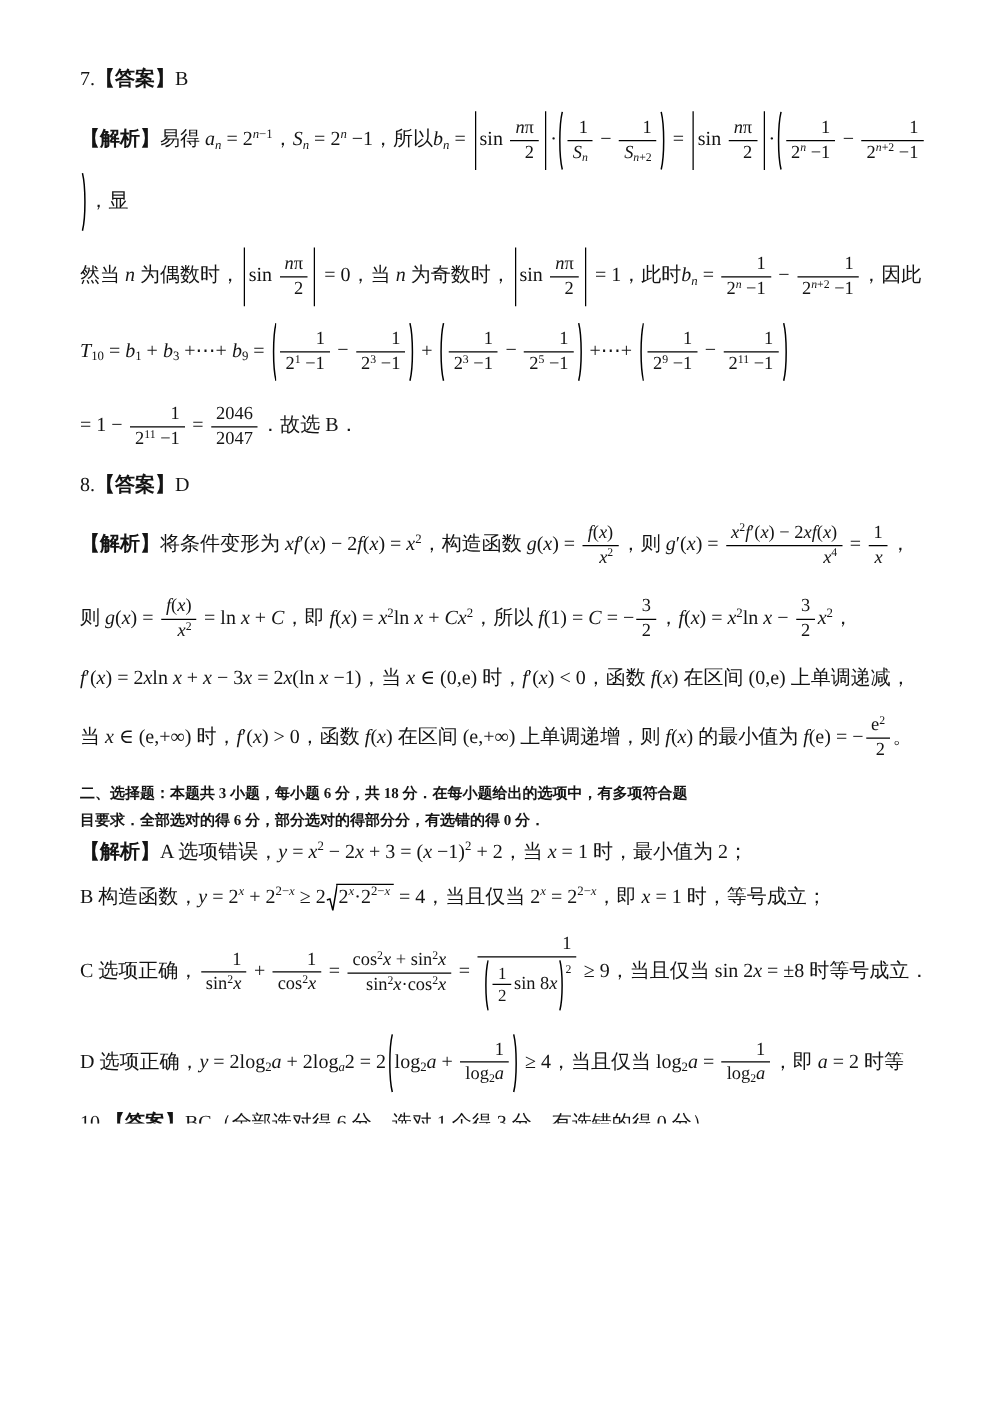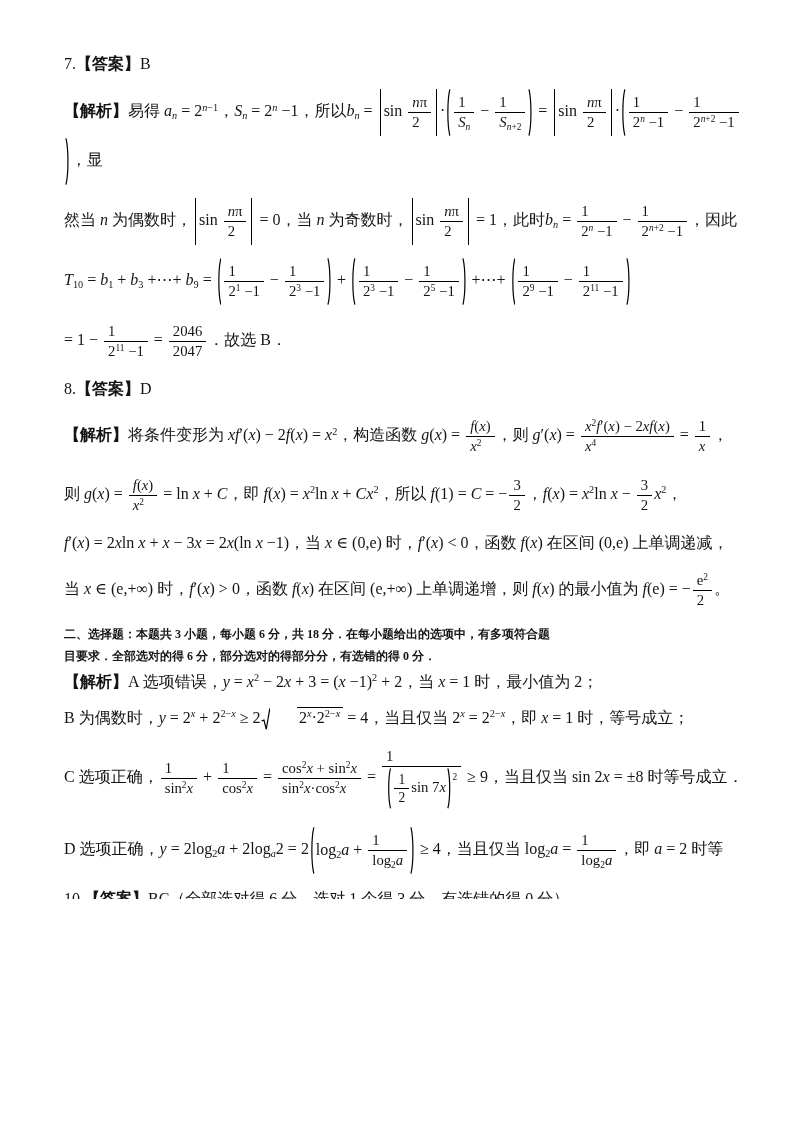--- a/index.html
+++ b/index.html
@@ -12,29 +12,29 @@
   }
   .line{margin:0 0 12px 0;}
   .line.heading{font-weight:bold;font-size:12px;margin-bottom:5px;line-height:1.45;}
   .txt{white-space:pre-wrap;}
   .bd{font-weight:bold;white-space:pre-wrap;}
   .it{font-style:italic;white-space:pre-wrap;}
   .sup,.sub,.sup-hi{font-size:0.64em;white-space:pre-wrap;}
   .sup{vertical-align:0.55em;}
   .sub{vertical-align:-0.28em;}
   .sup-hi{vertical-align:1.35em;}
-  .frac{display:inline-block;vertical-align:middle;text-align:left;margin:4px 2px;font-size:0.92em;}
+  .frac{display:inline-block;vertical-align:middle;text-align:right;margin:4px 2px;font-size:0.92em;}
   .fn,.fd{display:block;padding:0 4px;line-height:1.28;}
   .fd{border-top:1px solid #000;}
   .vbar{display:inline-block;width:1px;background:#000;vertical-align:middle;margin:0 3px;}
   .paren{display:inline-block;width:0.30em;vertical-align:middle;margin:0 1px;}
   .paren svg{display:block;width:100%;height:100%;}
   .radical{display:inline-block;width:0.58em;vertical-align:middle;margin-right:-1px;}
   .radical svg{display:block;width:100%;height:100%;}
-  .rad{border-top:1px solid #000;padding:1px 3px 0 2px;white-space:pre-wrap;margin-left:28px;}
+  .rad{border-top:1px solid #000;padding:1px 3px 0 2px;white-space:pre-wrap;}
   .pc{white-space:pre-wrap;}
 </style>
 </head>
 <body>
 
 <div class="page">
   <div id="doc">
       <div class="line"><span class="txt">7.</span><span class="bd">【答案】</span><span class="txt">B</span></div>
       <div class="line"><span class="bd">【解析】</span><span class="txt">易得 </span><span class="it">a</span><span class="sub"><span class="it">n</span></span><span class="txt"> = 2</span><span class="sup"><span class="it">n</span><span class="txt">−1</span></span><span class="txt">，</span><span class="it">S</span><span class="sub"><span class="it">n</span></span><span class="txt"> = 2</span><span class="sup"><span class="it">n</span></span><span class="txt"> −1，所以</span><span class="it">b</span><span class="sub"><span class="it">n</span></span><span class="txt"> = </span><span class="vbar" style="height: 2.891em;"></span><span class="pc"><span class="txt">sin </span><span class="frac"><span class="fn"><span class="it">n</span><span class="txt">π</span></span><span class="fd"><span class="txt">2</span></span></span></span><span class="vbar" style="height: 2.891em;"></span><span class="txt">·</span><span class="paren" style="height: 3.068em;"><svg viewBox="0 0 10 100" preserveAspectRatio="none">
             <path d="M8 3 C2.5 25 2.5 75 8 97" fill="none" stroke="#000" stroke-width="1.2" vector-effect="non-scaling-stroke"></path>
@@ -61,26 +61,26 @@
           </svg></span></div>
       <div class="line"><span class="txt">= 1 − </span><span class="frac"><span class="fn"><span class="txt">1</span></span><span class="fd"><span class="txt">2</span><span class="sup"><span class="txt">11</span></span><span class="txt"> −1</span></span></span><span class="txt"> = </span><span class="frac"><span class="fn"><span class="txt">2046</span></span><span class="fd"><span class="txt">2047</span></span></span><span class="txt">．故选 B．</span></div>
       <div class="line"><span class="txt">8.</span><span class="bd">【答案】</span><span class="txt">D</span></div>
       <div class="line"><span class="bd">【解析】</span><span class="txt">将条件变形为 </span><span class="it">xf</span><span class="txt">′(</span><span class="it">x</span><span class="txt">) − 2</span><span class="it">f</span><span class="txt">(</span><span class="it">x</span><span class="txt">) = </span><span class="it">x</span><span class="sup"><span class="txt">2</span></span><span class="txt">，构造函数 </span><span class="it">g</span><span class="txt">(</span><span class="it">x</span><span class="txt">) = </span><span class="frac"><span class="fn"><span class="it">f</span><span class="txt">(</span><span class="it">x</span><span class="txt">)</span></span><span class="fd"><span class="it">x</span><span class="sup"><span class="txt">2</span></span></span></span><span class="txt">，则 </span><span class="it">g</span><span class="txt">′(</span><span class="it">x</span><span class="txt">) = </span><span class="frac"><span class="fn"><span class="it">x</span><span class="sup"><span class="txt">2</span></span><span class="it">f</span><span class="txt">′(</span><span class="it">x</span><span class="txt">) − 2</span><span class="it">xf</span><span class="txt">(</span><span class="it">x</span><span class="txt">)</span></span><span class="fd"><span class="it">x</span><span class="sup"><span class="txt">4</span></span></span></span><span class="txt"> = </span><span class="frac"><span class="fn"><span class="txt">1</span></span><span class="fd"><span class="it">x</span></span></span><span class="txt">，</span></div>
       <div class="line"><span class="txt">则 </span><span class="it">g</span><span class="txt">(</span><span class="it">x</span><span class="txt">) = </span><span class="frac"><span class="fn"><span class="it">f</span><span class="txt">(</span><span class="it">x</span><span class="txt">)</span></span><span class="fd"><span class="it">x</span><span class="sup"><span class="txt">2</span></span></span></span><span class="txt"> = ln </span><span class="it">x</span><span class="txt"> + </span><span class="it">C</span><span class="txt">，即 </span><span class="it">f</span><span class="txt">(</span><span class="it">x</span><span class="txt">) = </span><span class="it">x</span><span class="sup"><span class="txt">2</span></span><span class="txt">ln </span><span class="it">x</span><span class="txt"> + </span><span class="it">Cx</span><span class="sup"><span class="txt">2</span></span><span class="txt">，所以 </span><span class="it">f</span><span class="txt">(1) = </span><span class="it">C</span><span class="txt"> = −</span><span class="frac"><span class="fn"><span class="txt">3</span></span><span class="fd"><span class="txt">2</span></span></span><span class="txt">，</span><span class="it">f</span><span class="txt">(</span><span class="it">x</span><span class="txt">) = </span><span class="it">x</span><span class="sup"><span class="txt">2</span></span><span class="txt">ln </span><span class="it">x</span><span class="txt"> − </span><span class="frac"><span class="fn"><span class="txt">3</span></span><span class="fd"><span class="txt">2</span></span></span><span class="it">x</span><span class="sup"><span class="txt">2</span></span><span class="txt">，</span></div>
       <div class="line"><span class="it">f</span><span class="txt">′(</span><span class="it">x</span><span class="txt">) = 2</span><span class="it">x</span><span class="txt">ln </span><span class="it">x</span><span class="txt"> + </span><span class="it">x</span><span class="txt"> − 3</span><span class="it">x</span><span class="txt"> = 2</span><span class="it">x</span><span class="txt">(ln </span><span class="it">x</span><span class="txt"> −1)，当 </span><span class="it">x</span><span class="txt"> ∈ (0,e) 时，</span><span class="it">f</span><span class="txt">′(</span><span class="it">x</span><span class="txt">) &lt; 0，函数 </span><span class="it">f</span><span class="txt">(</span><span class="it">x</span><span class="txt">) 在区间 (0,e) 上单调递减，</span></div>
       <div class="line"><span class="txt">当 </span><span class="it">x</span><span class="txt"> ∈ (e,+∞) 时，</span><span class="it">f</span><span class="txt">′(</span><span class="it">x</span><span class="txt">) &gt; 0，函数 </span><span class="it">f</span><span class="txt">(</span><span class="it">x</span><span class="txt">) 在区间 (e,+∞) 上单调递增，则 </span><span class="it">f</span><span class="txt">(</span><span class="it">x</span><span class="txt">) 的最小值为 </span><span class="it">f</span><span class="txt">(e) = −</span><span class="frac"><span class="fn"><span class="txt">e</span><span class="sup"><span class="txt">2</span></span></span><span class="fd"><span class="txt">2</span></span></span><span class="txt">。</span></div>
       <div class="line heading"><span class="bd">二、选择题：本题共 3 小题，每小题 6 分，共 18 分．在每小题给出的选项中，有多项符合题</span></div>
       <div class="line heading"><span class="bd">目要求．全部选对的得 6 分，部分选对的得部分分，有选错的得 0 分．</span></div>
       <div class="line"><span class="bd">【解析】</span><span class="txt">A 选项错误，</span><span class="it">y</span><span class="txt"> = </span><span class="it">x</span><span class="sup"><span class="txt">2</span></span><span class="txt"> − 2</span><span class="it">x</span><span class="txt"> + 3 = (</span><span class="it">x</span><span class="txt"> −1)</span><span class="sup"><span class="txt">2</span></span><span class="txt"> + 2，当 </span><span class="it">x</span><span class="txt"> = 1 时，最小值为 2；</span></div>
-      <div class="line"><span class="txt">B 为偶数时，</span><span class="it">y</span><span class="txt"> = 2</span><span class="sup"><span class="it">x</span></span><span class="txt"> + 2</span><span class="sup"><span class="txt">2−</span><span class="it">x</span></span><span class="txt"> ≥ 2</span><span class="radical" style="height: 1.4em;"><svg viewBox="0 0 22 100" preserveAspectRatio="none">
+      <div class="line"><span class="txt">B 构造函数，</span><span class="it">y</span><span class="txt"> = 2</span><span class="sup"><span class="it">x</span></span><span class="txt"> + 2</span><span class="sup"><span class="txt">2−</span><span class="it">x</span></span><span class="txt"> ≥ 2</span><span class="radical" style="height: 1.4em;"><svg viewBox="0 0 22 100" preserveAspectRatio="none">
             <path d="M1 58 L7 54 L12.5 95 L21 2" fill="none" stroke="#000" stroke-width="1.2" vector-effect="non-scaling-stroke"></path>
           </svg></span><span class="rad"><span class="txt">2</span><span class="sup"><span class="it">x</span></span><span class="txt">·2</span><span class="sup"><span class="txt">2−</span><span class="it">x</span></span></span><span class="txt"> = 4，当且仅当 2</span><span class="sup"><span class="it">x</span></span><span class="txt"> = 2</span><span class="sup"><span class="txt">2−</span><span class="it">x</span></span><span class="txt">，即 </span><span class="it">x</span><span class="txt"> = 1 时，等号成立；</span></div>
       <div class="line"><span class="txt">C 选项正确，</span><span class="frac"><span class="fn"><span class="txt">1</span></span><span class="fd"><span class="txt">sin</span><span class="sup"><span class="txt">2</span></span><span class="it">x</span></span></span><span class="txt"> + </span><span class="frac"><span class="fn"><span class="txt">1</span></span><span class="fd"><span class="txt">cos</span><span class="sup"><span class="txt">2</span></span><span class="it">x</span></span></span><span class="txt"> = </span><span class="frac"><span class="fn"><span class="txt">cos</span><span class="sup"><span class="txt">2</span></span><span class="it">x</span><span class="txt"> + sin</span><span class="sup"><span class="txt">2</span></span><span class="it">x</span></span><span class="fd"><span class="txt">sin</span><span class="sup"><span class="txt">2</span></span><span class="it">x</span><span class="txt">·cos</span><span class="sup"><span class="txt">2</span></span><span class="it">x</span></span></span><span class="txt"> = </span><span class="frac"><span class="fn"><span class="txt">1</span></span><span class="fd"><span class="paren" style="height: 2.891em;"><svg viewBox="0 0 10 100" preserveAspectRatio="none">
                 <path d="M8 3 C2.5 25 2.5 75 8 97" fill="none" stroke="#000" stroke-width="1.2" vector-effect="non-scaling-stroke"></path>
-              </svg></span><span class="pc"><span class="frac"><span class="fn"><span class="txt">1</span></span><span class="fd"><span class="txt">2</span></span></span><span class="txt">sin 7</span><span class="it">x</span></span><span class="paren" style="height: 2.891em;"><svg viewBox="0 0 10 100" preserveAspectRatio="none">
+              </svg></span><span class="pc"><span class="frac"><span class="fn"><span class="txt">1</span></span><span class="fd"><span class="txt">2</span></span></span><span class="txt">sin 8</span><span class="it">x</span></span><span class="paren" style="height: 2.891em;"><svg viewBox="0 0 10 100" preserveAspectRatio="none">
                 <path d="M2 3 C7.5 25 7.5 75 2 97" fill="none" stroke="#000" stroke-width="1.2" vector-effect="non-scaling-stroke"></path>
               </svg></span><span class="sup-hi"><span class="txt">2</span></span></span></span><span class="txt"> ≥ 9，当且仅当 sin 2</span><span class="it">x</span><span class="txt"> = ±8 时等号成立．</span></div>
       <div class="line"><span class="txt">D 选项正确，</span><span class="it">y</span><span class="txt"> = 2log</span><span class="sub"><span class="txt">2</span></span><span class="it">a</span><span class="txt"> + 2log</span><span class="sub"><span class="it">a</span></span><span class="txt">2 = 2</span><span class="paren" style="height: 3.068em;"><svg viewBox="0 0 10 100" preserveAspectRatio="none">
             <path d="M8 3 C2.5 25 2.5 75 8 97" fill="none" stroke="#000" stroke-width="1.2" vector-effect="non-scaling-stroke"></path>
           </svg></span><span class="pc"><span class="txt">log</span><span class="sub"><span class="txt">2</span></span><span class="it">a</span><span class="txt"> + </span><span class="frac"><span class="fn"><span class="txt">1</span></span><span class="fd"><span class="txt">log</span><span class="sub"><span class="txt">2</span></span><span class="it">a</span></span></span></span><span class="paren" style="height: 3.068em;"><svg viewBox="0 0 10 100" preserveAspectRatio="none">
             <path d="M2 3 C7.5 25 7.5 75 2 97" fill="none" stroke="#000" stroke-width="1.2" vector-effect="non-scaling-stroke"></path>
           </svg></span><span class="txt"> ≥ 4，当且仅当 log</span><span class="sub"><span class="txt">2</span></span><span class="it">a</span><span class="txt"> = </span><span class="frac"><span class="fn"><span class="txt">1</span></span><span class="fd"><span class="txt">log</span><span class="sub"><span class="txt">2</span></span><span class="it">a</span></span></span><span class="txt">，即 </span><span class="it">a</span><span class="txt"> = 2 时等</span></div>
       <div class="line"><span class="txt">10.</span><span class="bd">【答案】</span><span class="txt">BC（全部选对得 6 分，选对 1 个得 3 分，有选错的得 0 分）</span></div>
       <div class="line"><span class="bd">【解析】</span><span class="txt">A 为奇数时，当 </span><span class="it">ω</span><span class="txt"> = 5 时，最小正周期 </span><span class="it">T</span><span class="txt"> = </span><span class="frac"><span class="fn"><span class="txt">2π</span></span><span class="fd"><span class="txt">2</span><span class="it">ω</span></span></span><span class="txt"> = 1；</span></div>
     </div>

